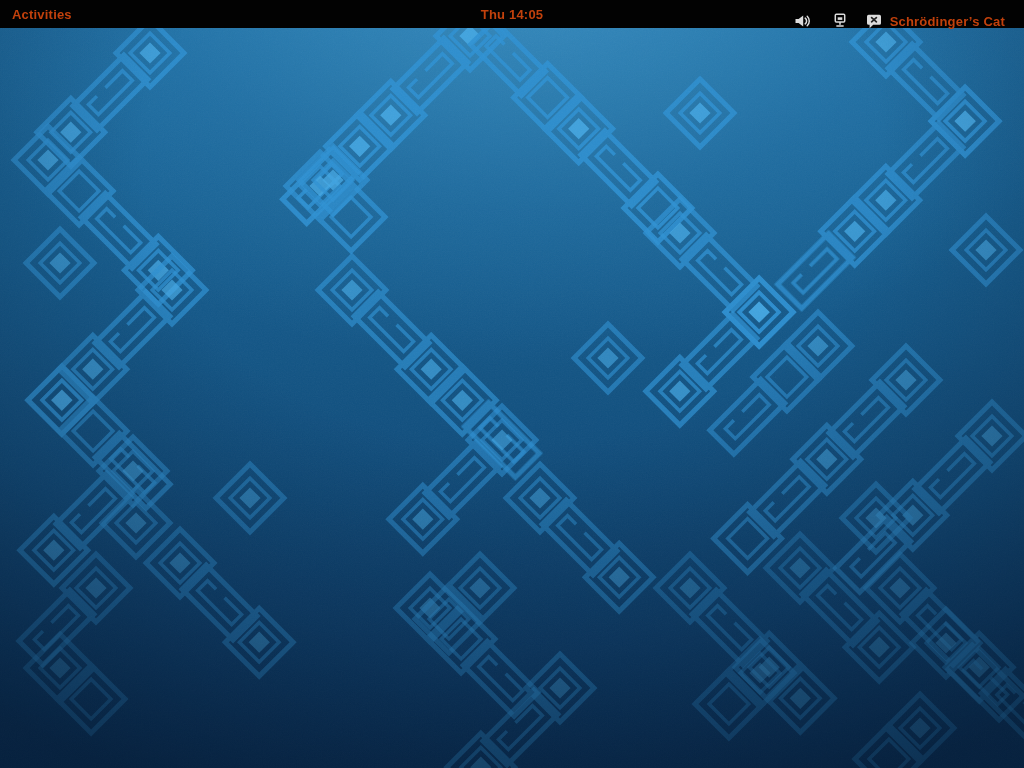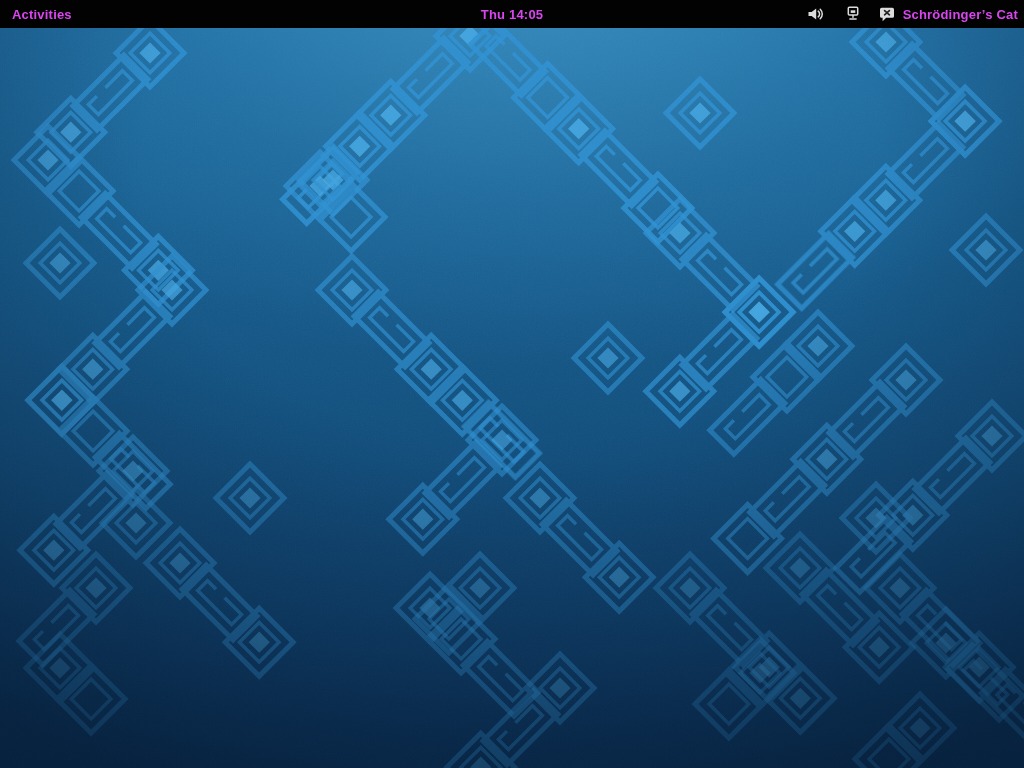--- a/index.html
+++ b/index.html
@@ -10,33 +10,33 @@
 
   
   .topbar{
     position:absolute;top:0;left:0;width:1024px;height:28px;
     background:#020202;z-index:20;
     display:flex;align-items:center;
   }
   .tb-btn{
     background:none;border:0;outline:none;cursor:pointer;
     height:28px;display:flex;align-items:center;
-    color:#d946ef;font-family:"Liberation Sans",sans-serif;
+    color:#c2410c;font-family:"Liberation Sans",sans-serif;
     font-size:13px;font-weight:700;letter-spacing:.2px;
   }
   .tb-left{display:flex;align-items:center;height:28px;}
   .tb-left .tb-btn{padding:0 12px;}
   .tb-center{
     position:absolute;left:50%;top:0;transform:translateX(-50%);
     height:28px;display:flex;align-items:flex-end;
   }
   .tb-center .tb-btn{padding:0 10px;}
   .tb-right{
     position:absolute;right:0;top:0;height:35px;
-    display:flex;align-items:flex-start;padding-right:4px;
+    display:flex;align-items:flex-end;padding-right:17px;
   }
   .icon-btn{padding:0 10px;}
   .user-btn{padding:0 2px 0 8px;gap:8px;}
   .icon-btn svg,.user-btn svg{display:block;}
 
   
   .desktop{
     position:absolute;top:28px;left:0;width:1024px;height:740px;
     background:
       radial-gradient(ellipse 920px 600px at 52% -70px,

